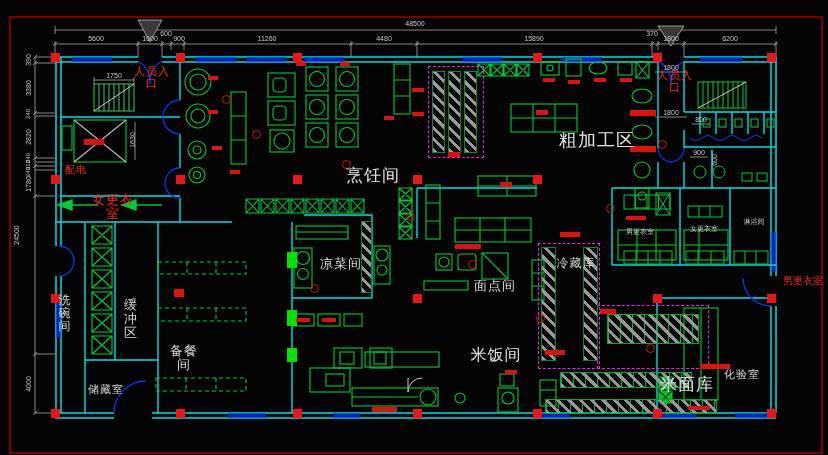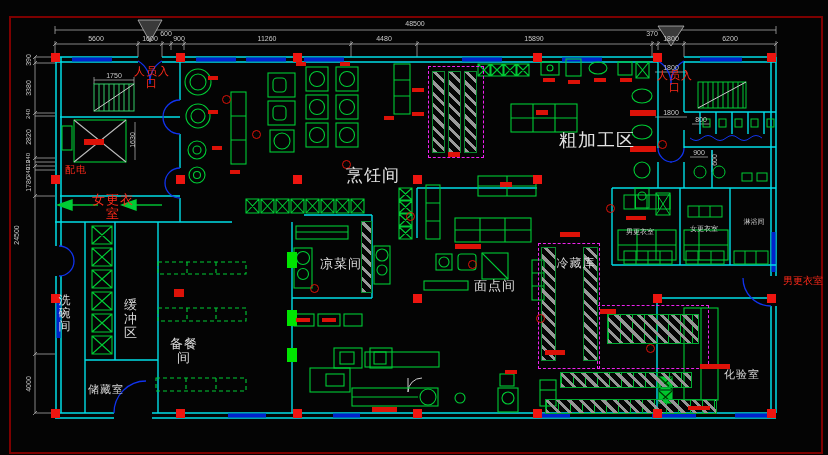--- a/index.html
+++ b/index.html
@@ -393,23 +393,25 @@
   <span class="dim" style="left:671px;top:109px">1800</span>
   <span class="dim" style="left:701px;top:116px">800</span>
   <span class="dim" style="left:699px;top:149px">900</span>
   <span class="dimv" style="left:714px;top:160px">600</span>
 
   <span class="lbl big" style="left:318px;top:167px;width:110px">烹饪间</span>
   <span class="lbl big" style="left:532px;top:131px;width:130px;font-size:18px">粗加工区</span>
   <span class="lbl mid" style="left:306px;top:257px;width:70px">凉菜间</span>
   <span class="lbl mid" style="left:460px;top:279px;width:70px">面点间</span>
   <span class="lbl mid" style="left:544px;top:257px;width:64px;font-size:12px">冷藏库</span>
+  <span class="lbl big" style="left:446px;top:346px;width:100px;font-size:16px">米饭间</span>
+  <span class="lbl big" style="left:632px;top:376px;width:110px">米面库</span>
   <span class="lbl mid" style="left:57px;top:294px;width:16px;font-size:12px">洗碗间</span>
   <span class="lbl mid" style="left:123px;top:298px;width:16px">缓冲区</span>
-  <span class="lbl mid" style="left:168px;top:337px;width:32px">备餐间</span>
+  <span class="lbl mid" style="left:168px;top:344px;width:32px">备餐间</span>
   <span class="lbl sm" style="left:82px;top:384px;width:48px">储藏室</span>
   <span class="lbl sm" style="left:718px;top:369px;width:48px">化验室</span>
   <span class="lbl tiny" style="left:620px;top:228px;width:40px">男更衣室</span>
   <span class="lbl tiny" style="left:684px;top:225px;width:40px">女更衣室</span>
   <span class="lbl tiny" style="left:738px;top:218px;width:32px">淋浴间</span>
 
   <span class="lbl sm red" style="left:134px;top:66px;width:36px">人员入口</span>
   <span class="lbl sm red" style="left:657px;top:70px;width:36px">人员入口</span>
   <span class="lbl red" style="left:778px;top:276px;width:50px;font-size:10px;letter-spacing:0">男更衣室</span>
   <span class="lbl mid red" style="left:90px;top:193px;width:46px">女更衣室</span>

